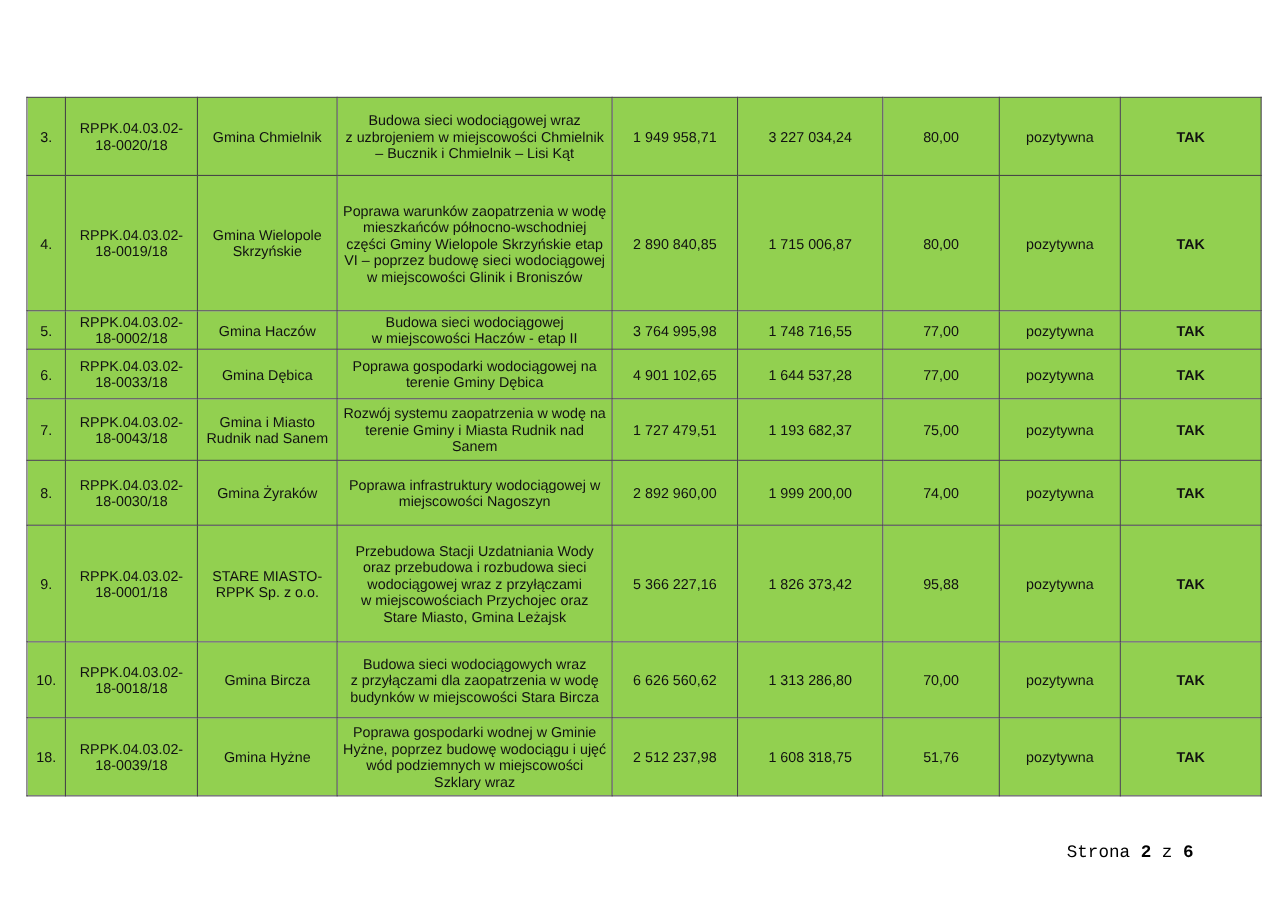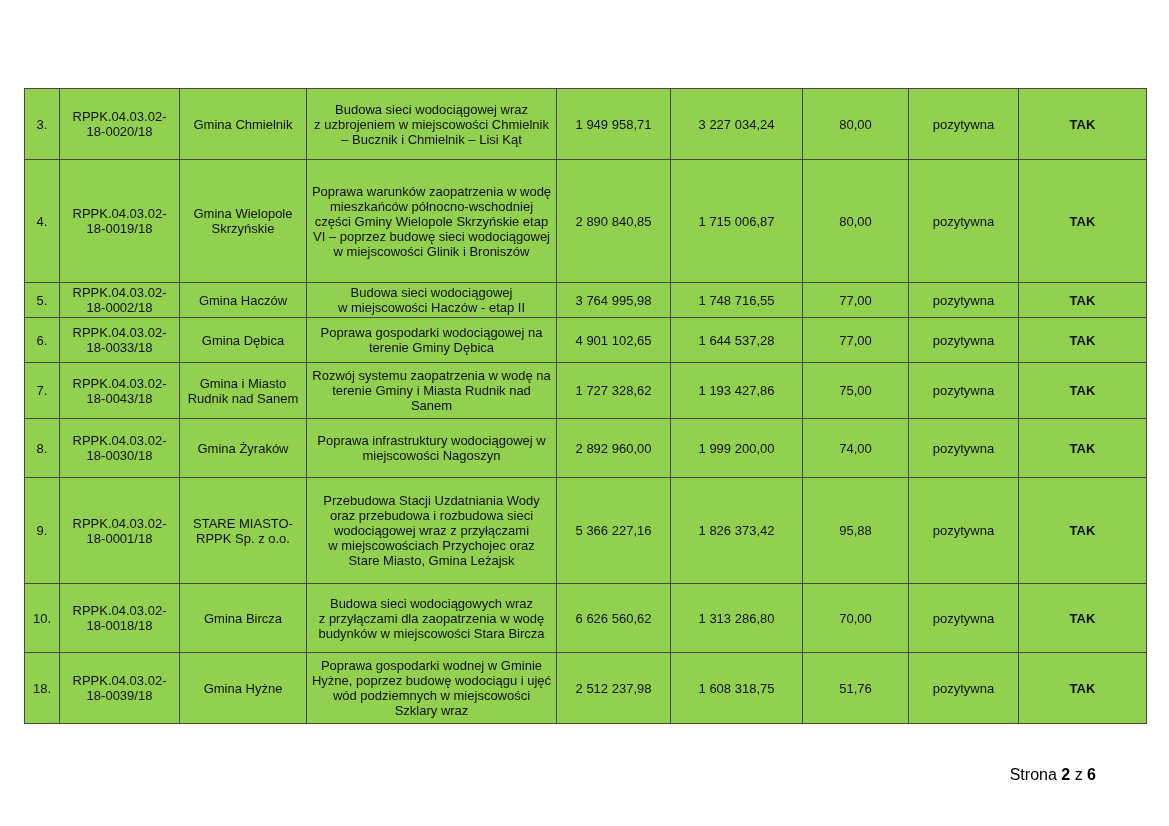--- a/index.html
+++ b/index.html
@@ -56,22 +56,22 @@
     text-align: justify;
     text-justify: inter-word;
     padding: 1px 5px;
   }
   td.cell-selected {
     font-weight: bold;
   }
   .footer {
     position: absolute;
     top: 766px;
-    right: 73px;
-    font-family: Liberation Sans, sans-serif;
+    right: 84px;
+    font-family: Liberation Mono, monospace;
     font-size: 16px;
     color: #000000;
     white-space: nowrap;
   }
   .footer .num { font-weight: bold; }
 </style>
 </head>
 <body>
 
 <div class="page">
@@ -138,22 +138,22 @@
     <td class="cell-assessment">pozytywna</td>
     <td class="cell-selected">TAK</td>
   </tr>
         <tr>
     <td class="cell-no">7.</td>
     <td class="cell-id">RPPK.04.03.02-
 18-0043/18</td>
     <td class="cell-applicant">Gmina i Miasto
 Rudnik nad Sanem</td>
     <td class="cell-title">Rozwój systemu zaopatrzenia w wodę na terenie Gminy i Miasta Rudnik nad Sanem</td>
-    <td class="cell-total">1 727 328,62</td>
-    <td class="cell-funding">1 193 427,86</td>
+    <td class="cell-total">1 727 479,51</td>
+    <td class="cell-funding">1 193 682,37</td>
     <td class="cell-score">75,00</td>
     <td class="cell-assessment">pozytywna</td>
     <td class="cell-selected">TAK</td>
   </tr>
         <tr>
     <td class="cell-no">8.</td>
     <td class="cell-id">RPPK.04.03.02-
 18-0030/18</td>
     <td class="cell-applicant">Gmina Żyraków</td>
     <td class="cell-title">Poprawa infrastruktury wodociągowej w miejscowości Nagoszyn</td>

